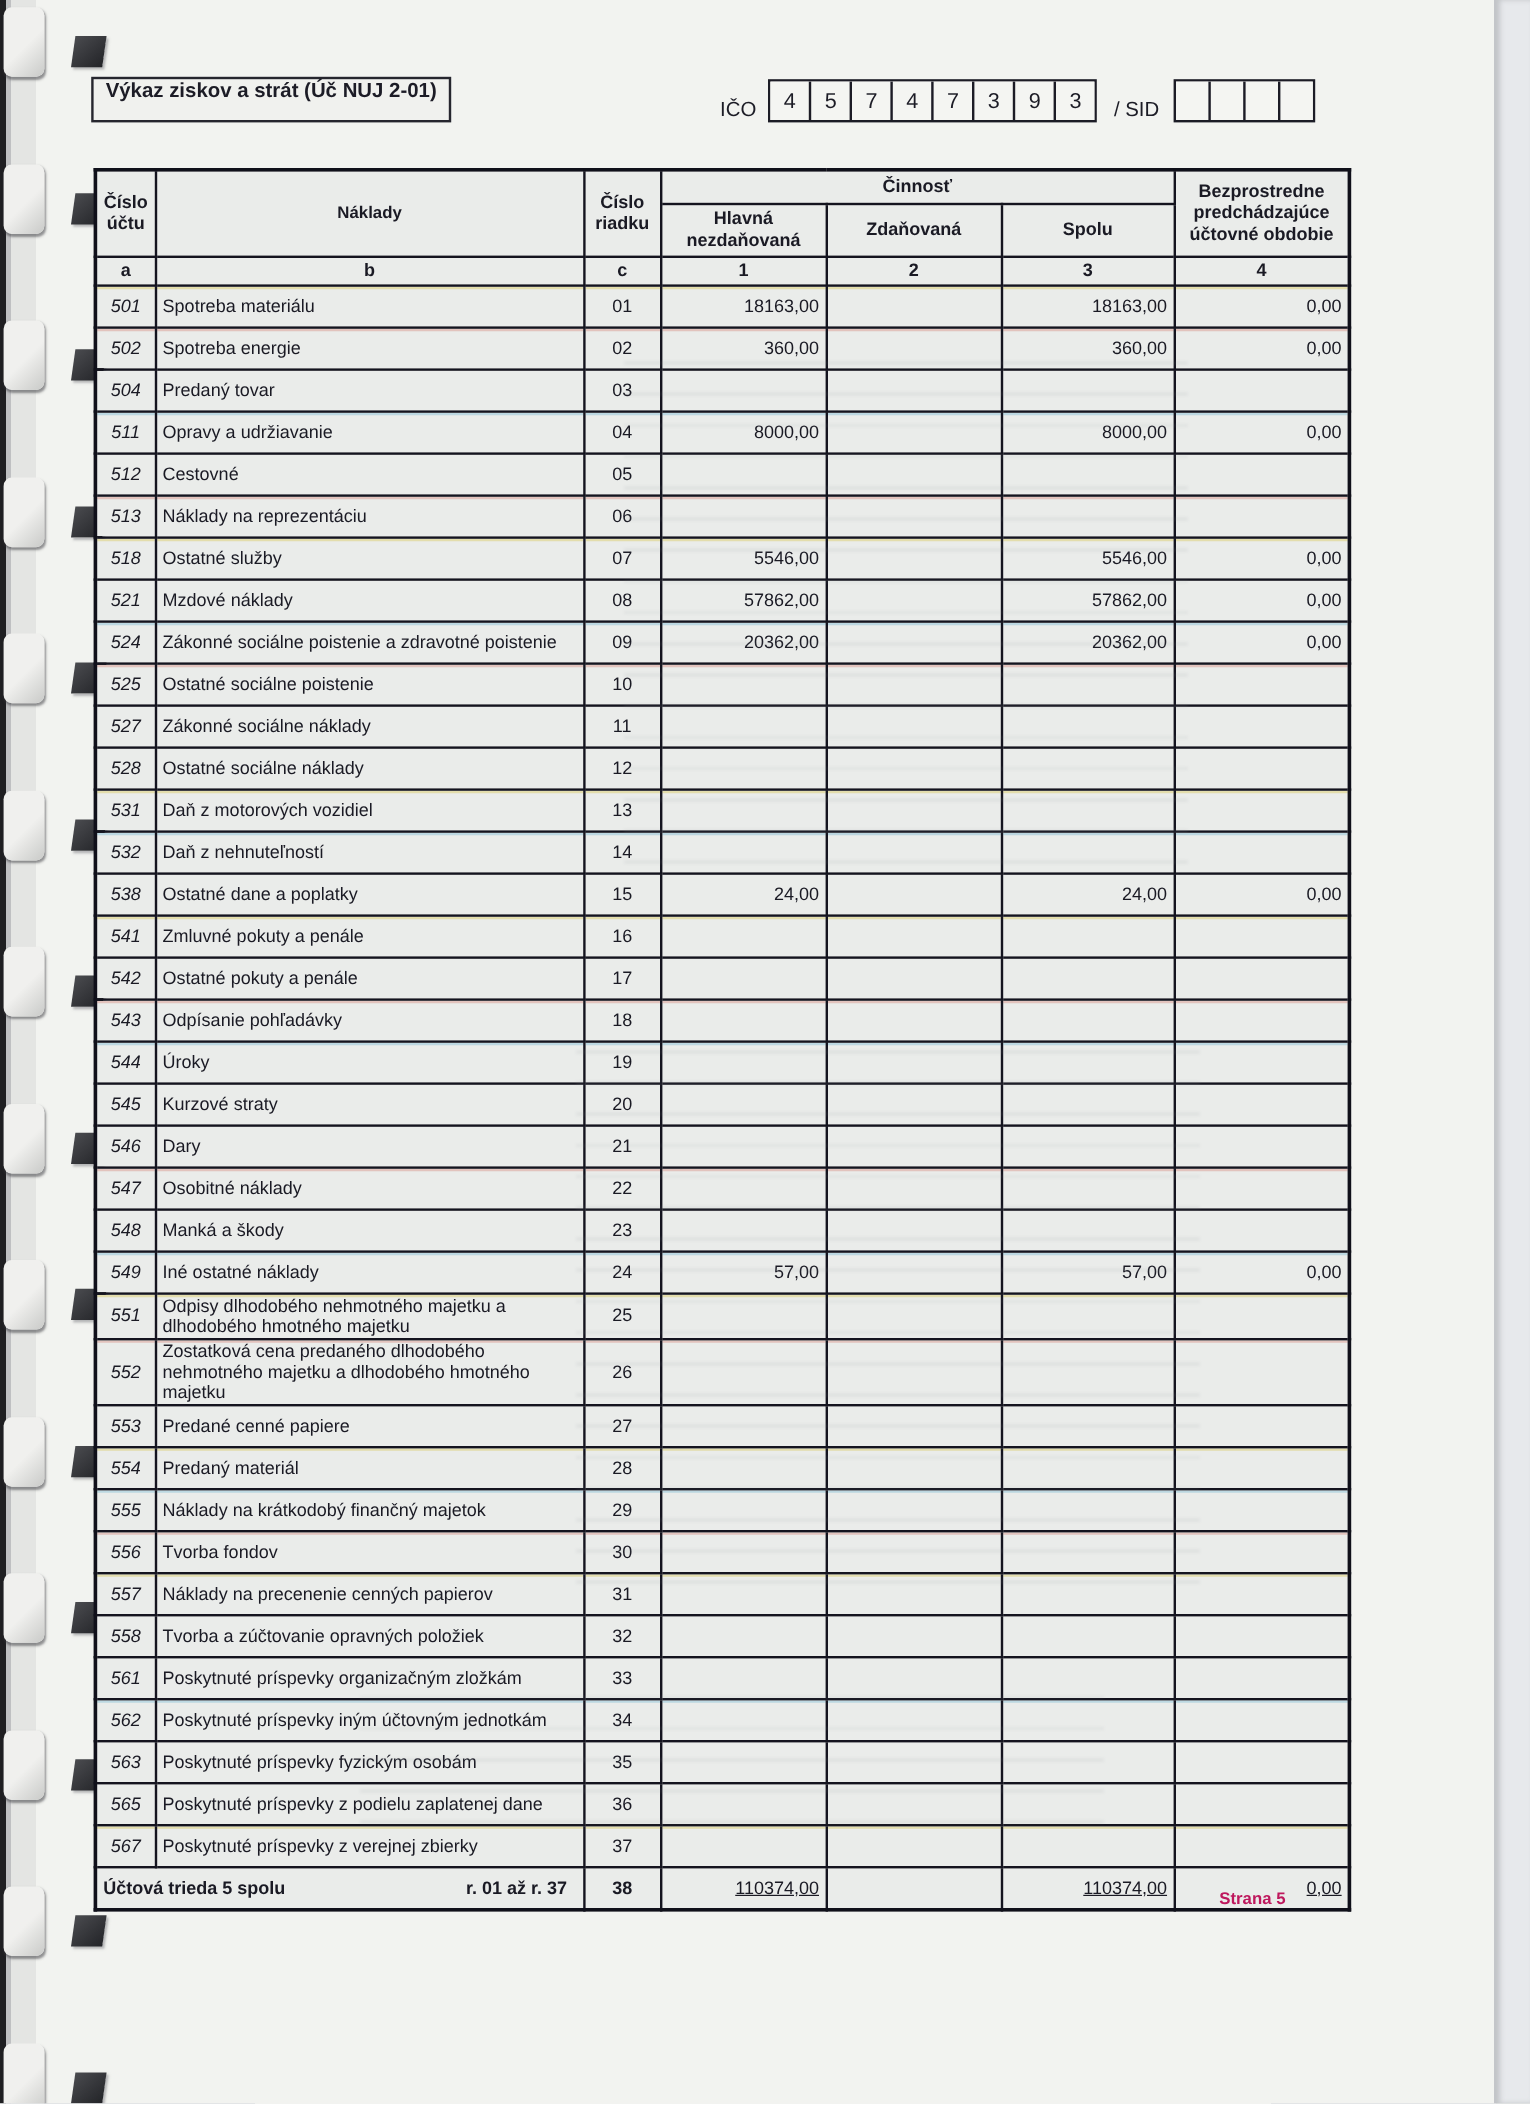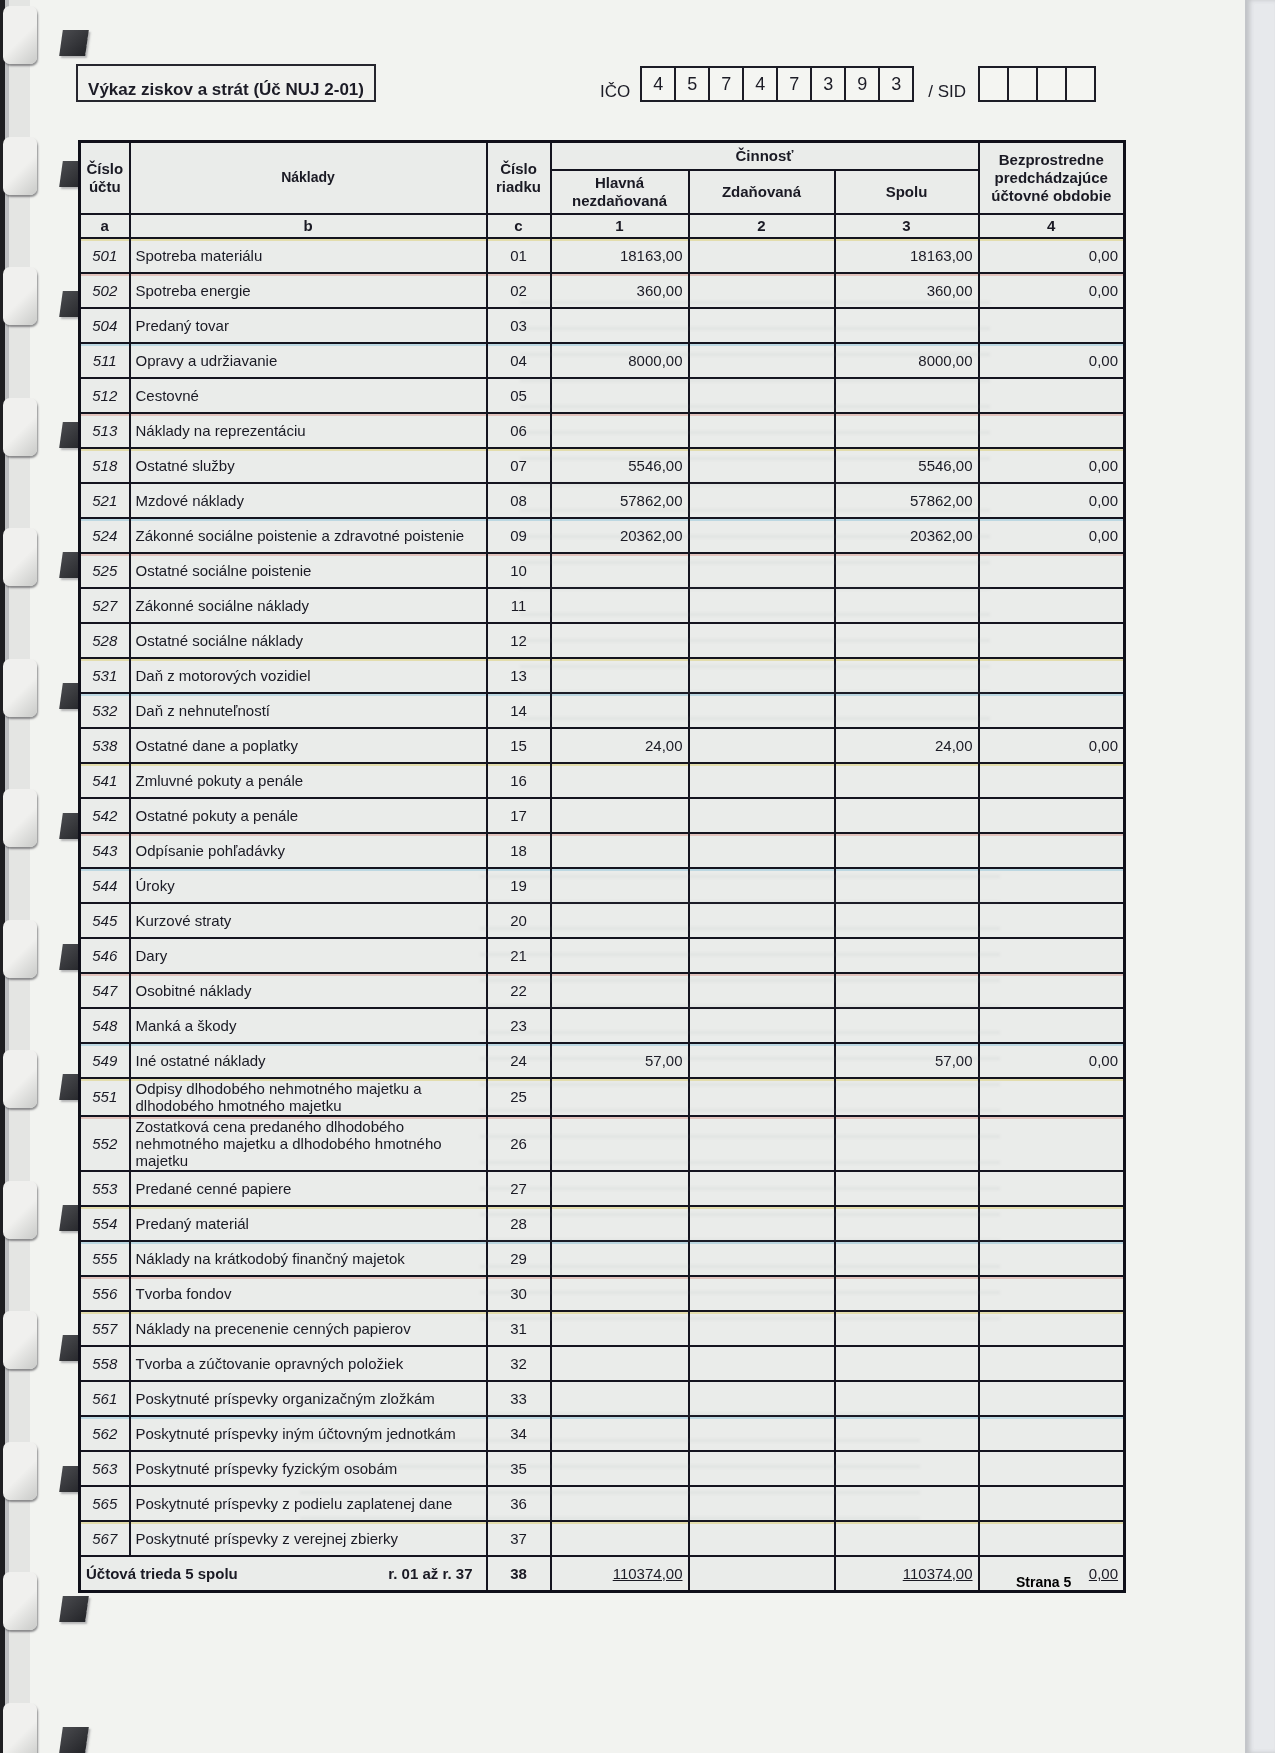--- a/index.html
+++ b/index.html
@@ -17,21 +17,21 @@
     border-radius:7px;box-shadow:1px 2px 2px rgba(60,60,65,.55);}
   .tooth::after{content:"";position:absolute;left:58px;top:24px;width:26px;height:26px;
     background:linear-gradient(135deg,#4a4b4f,#232428);transform:skewX(-8deg);
     box-shadow:2px 2px 2px rgba(120,120,125,.5);}
   
   .page-edge{position:absolute;top:0;right:0;width:28px;height:100%;
     background:#e7e9ec;border-left:2px solid #c3c5c9;
     box-shadow:inset 3px 0 4px rgba(150,152,158,.45);}
   
   .title-box{position:absolute;left:76px;top:64px;width:296px;height:34px;
-    border:2px solid #26262e;display:flex;align-items:flex-end;justify-content:center;
+    border:2px solid #26262e;display:flex;align-items:flex-start;justify-content:center;
     font-size:17px;font-weight:bold;background:#f0f1ee;}
   .ico-row{position:absolute;left:600px;top:62px;height:40px;display:flex;align-items:flex-end;}
   .ico-label{font-size:17px;margin-right:10px;}
   .boxes{display:flex;border:2px solid #1c1c26;}
   .boxes .cell{width:32px;height:32px;border-left:2px solid #1c1c26;
     display:flex;align-items:center;justify-content:center;font-size:18px;background:#f4f5f2;}
   .boxes .cell:first-child{border-left:none;}
   .sid-label{font-size:17px;margin:0 12px 0 14px;}
   .sid .cell{width:27px;}
   
@@ -56,21 +56,21 @@
   td.b-line{font-weight:bold;text-align:center;}
   tfoot td.num{font-weight:normal;text-decoration:underline;}
   
   tbody tr:nth-child(3n+1) td{box-shadow:inset 0 2px 0 rgba(212,186,30,.30);}
   tbody tr:nth-child(4n+2) td{box-shadow:inset 0 2px 0 rgba(205,70,55,.25);}
   tbody tr:nth-child(5n+4) td{box-shadow:inset 0 2px 0 rgba(70,165,205,.28);}
   
   .ghost{position:absolute;pointer-events:none;opacity:.10;filter:blur(1.5px);
     background:repeating-linear-gradient(0deg,#8a8f94 0 3px,transparent 3px 26px);}
   
-  .page-number{position:absolute;left:1016px;top:1574px;font-size:14px;font-weight:bold;color:#000000;}
+  .page-number{position:absolute;left:1016px;top:1574px;font-size:14px;font-weight:bold;color:#be185d;}
 </style>
 </head>
 <body>
 
 <div class="scan">
 
   <div class="binding-strip" id="binding">
       <div class="tooth" style="top: 6px;"></div>
       <div class="tooth" style="top: 136.5px;"></div>
       <div class="tooth" style="top: 267px;"></div>

